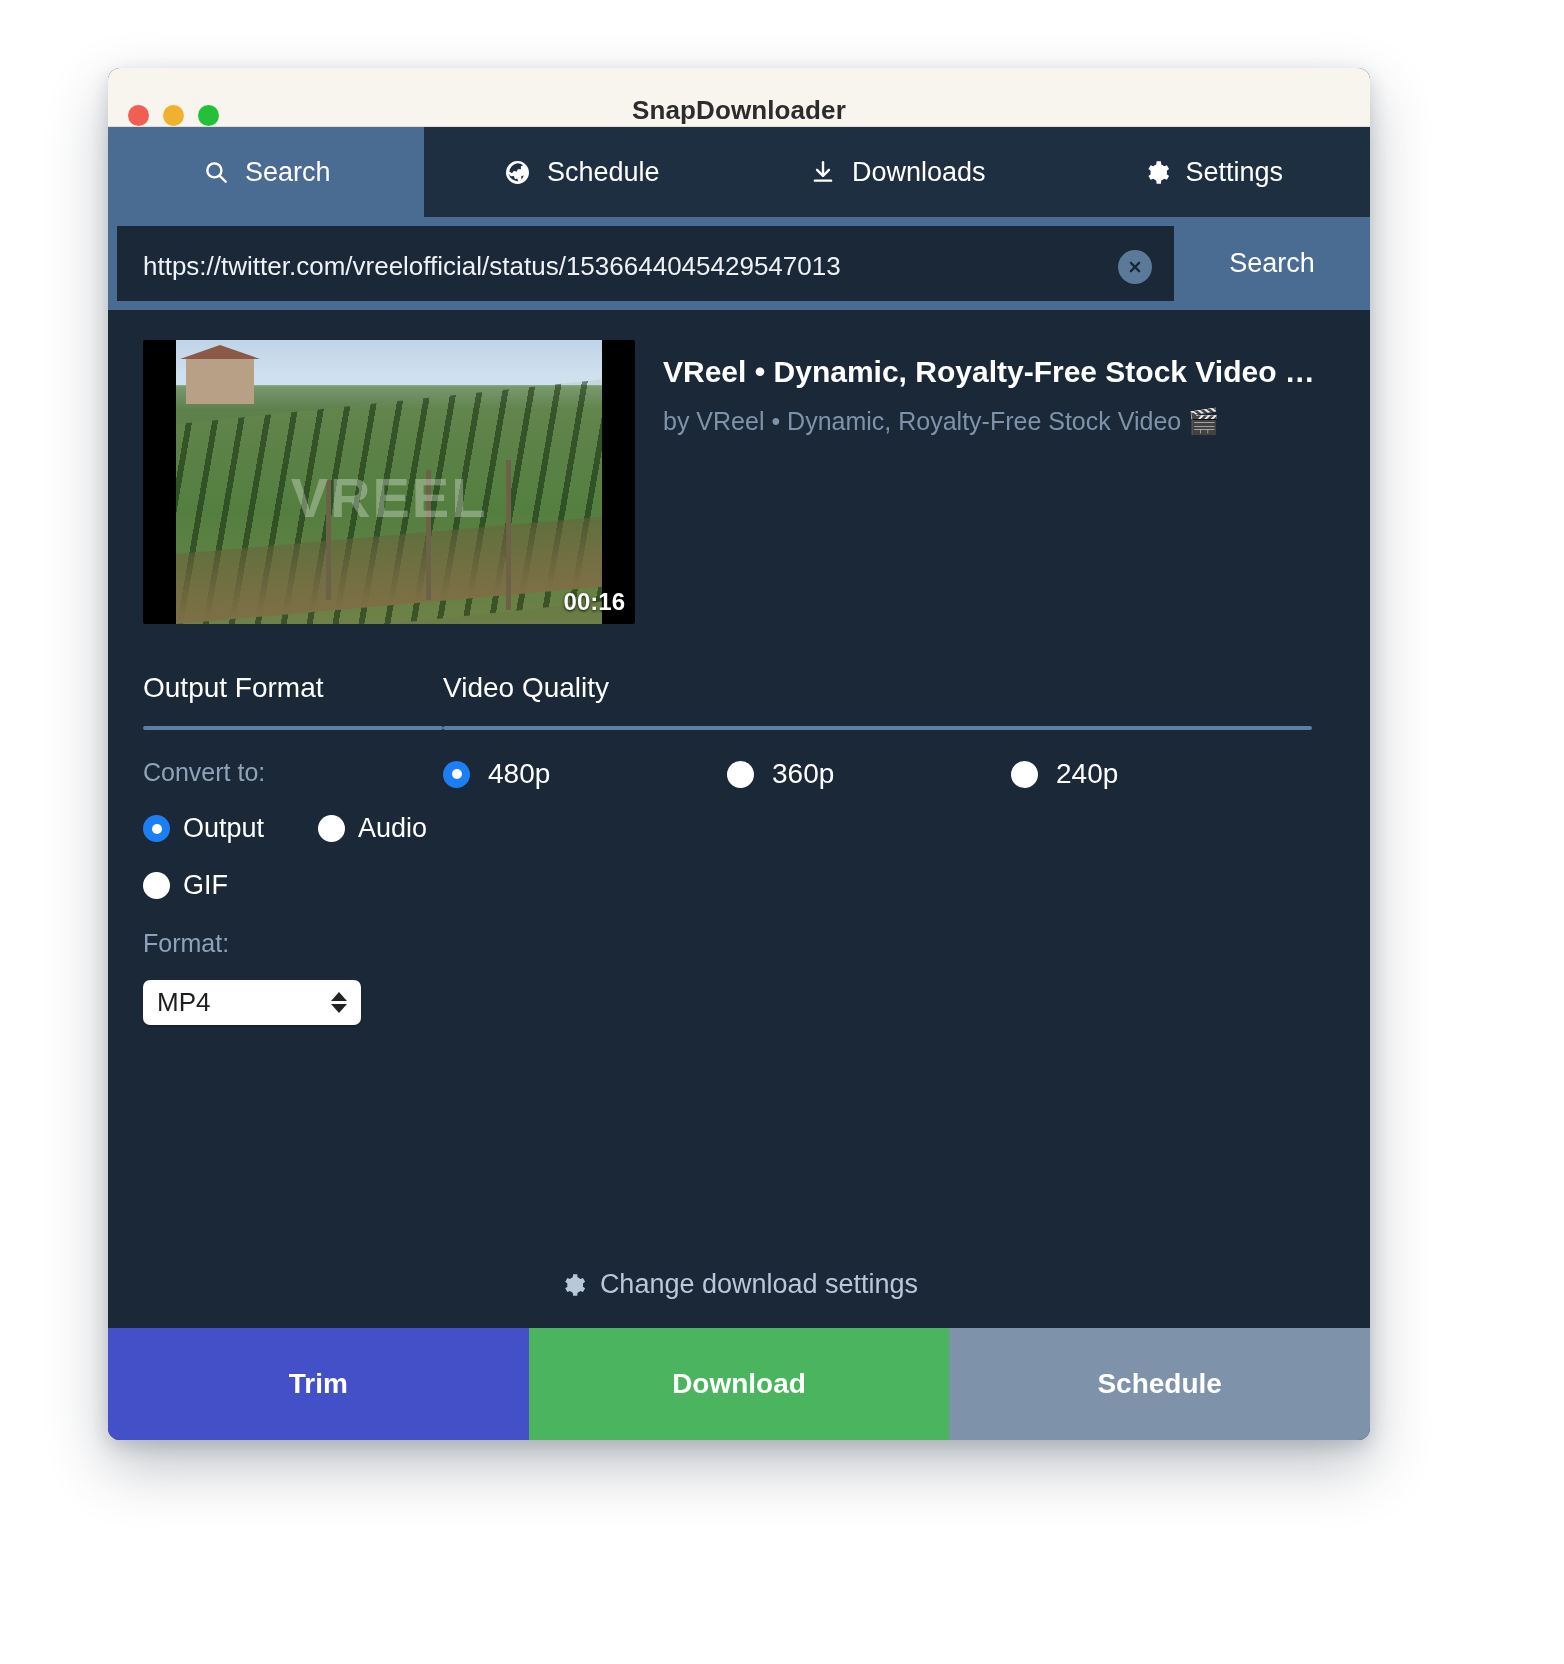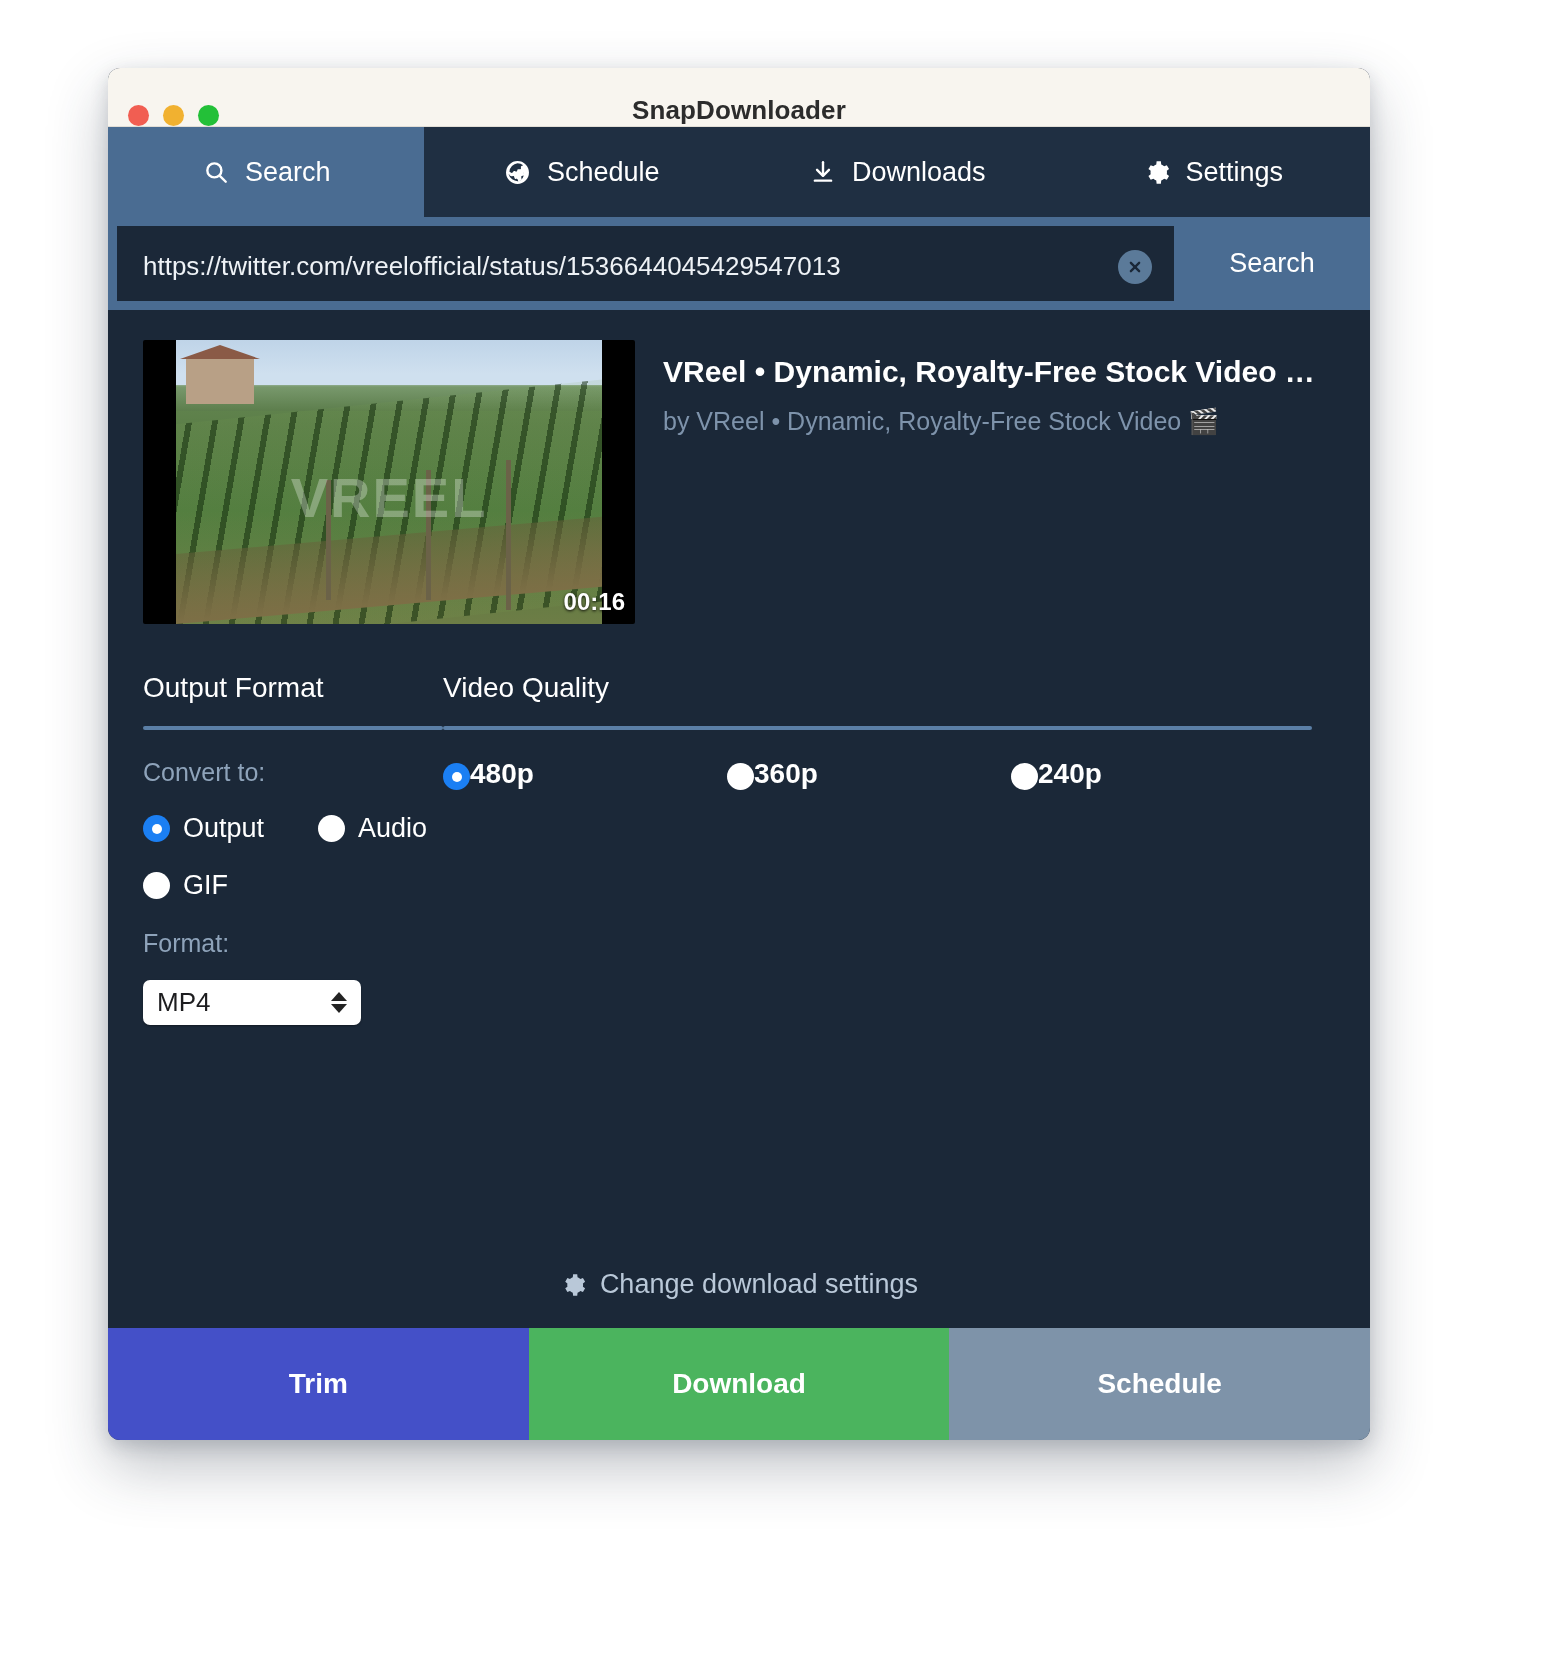--- a/index.html
+++ b/index.html
@@ -310,25 +310,25 @@
   .stepper i { display: block; width: 0; height: 0; }
   .stepper .up { border-left: 8px solid transparent; border-right: 8px solid transparent; border-bottom: 9px solid #232323; }
   .stepper .down { border-left: 8px solid transparent; border-right: 8px solid transparent; border-top: 9px solid #232323; }
 
   .quality-row {
     display: flex;
     margin-top: 28px;
   }
   .q-opt {
     display: flex;
-    align-items: flex-end;
+    align-items: center;
+    gap: 18px;
     width: 284px;
     cursor: pointer;
     user-select: none;
-    font-weight: bold;
   }
   .q-label { color: #ffffff; font-size: 28px; }
 
   
   .settings-link {
     position: absolute;
     left: 0; right: 0;
     bottom: 28px;
     display: flex;
     align-items: center;

